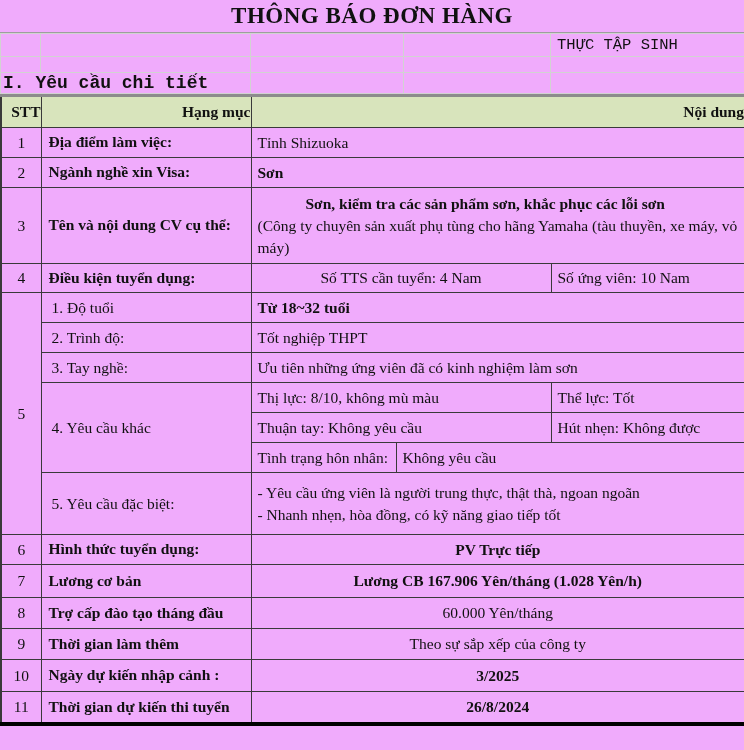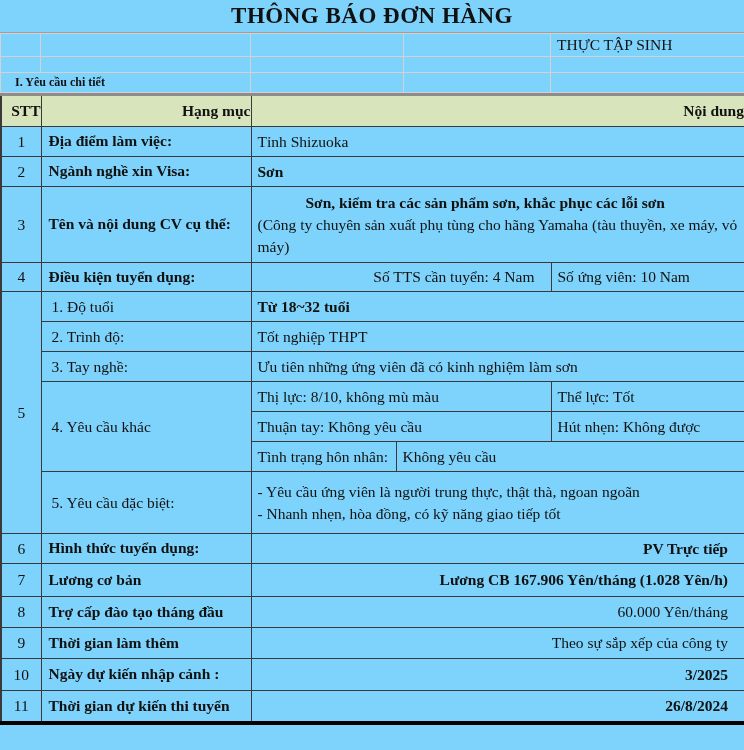--- a/index.html
+++ b/index.html
@@ -7,47 +7,47 @@
     --border-dark:#3a3a3a;
     --border-medium:#8c8c8c;
     --border-heavy:#000000;
     --grid-light:#d2d2d2;
     --title-rule:#9e9e9e;
     --text:#111111;
   }
   *{box-sizing:border-box;margin:0;padding:0;}
   html,body{background:#ffffff;}
   body{font-family:"Liberation Serif","DejaVu Serif",serif;color:var(--text);}
-  .sheet{width:744px;height:750px;overflow:hidden;background:#7dd3fc;position:relative;}
+  .sheet{width:744px;height:750px;overflow:hidden;background:#f0abfc;position:relative;}
 
   
   .title{height:33px;line-height:31px;text-align:center;font-weight:bold;font-size:23px;
          border-bottom:1px solid var(--title-rule);letter-spacing:.5px;}
 
   
   table{border-collapse:collapse;table-layout:fixed;width:744px;}
   .head-grid td{border:1px solid var(--grid-light);font-size:15.5px;vertical-align:middle;
                 overflow:hidden;white-space:nowrap;}
-  .head-grid{border-left:1px solid var(--grid-light);border-right:1px solid var(--grid-light);}
+  .head-grid{border-left:1px solid var(--grid-light);border-right:1px solid var(--grid-light);font-family:Liberation Mono, monospace;}
   .head-grid .txt{padding-left:6px;}
-  .head-grid .section{font-weight:bold;padding-left:14px;font-size:12px;}
+  .head-grid .section{font-weight:bold;padding-left:2px;font-size:18px;}
 
   
   .main{border-left:2px solid var(--border-dark);
         border-right:2px solid var(--border-dark);
         border-top:3px solid var(--border-medium);
         border-bottom:4px solid var(--border-heavy);}
   .main td,.main th{border:1px solid var(--border-dark);font-size:15.5px;vertical-align:middle;
                     overflow:hidden;}
   .main th{background:var(--header-bg);font-weight:bold;text-align:right;}
   .num{text-align:center;}
   .lbl{font-weight:bold;padding:1px 4px 1px 7px;line-height:1.3;}
   .sub{font-weight:normal;padding:1px 4px 1px 10px;}
   .val{padding:1px 6px;line-height:1.42;}
-  .ctr{text-align:right;padding:1px 16px;}
+  .ctr{text-align:center;padding:1px 16px;}
   .b{font-weight:bold;margin-left:48px;}
 </style>
 </head>
 <body>
 
 <div class="sheet">
 
   <div class="title">THÔNG BÁO ĐƠN HÀNG</div>
 
   <table class="head-grid">

